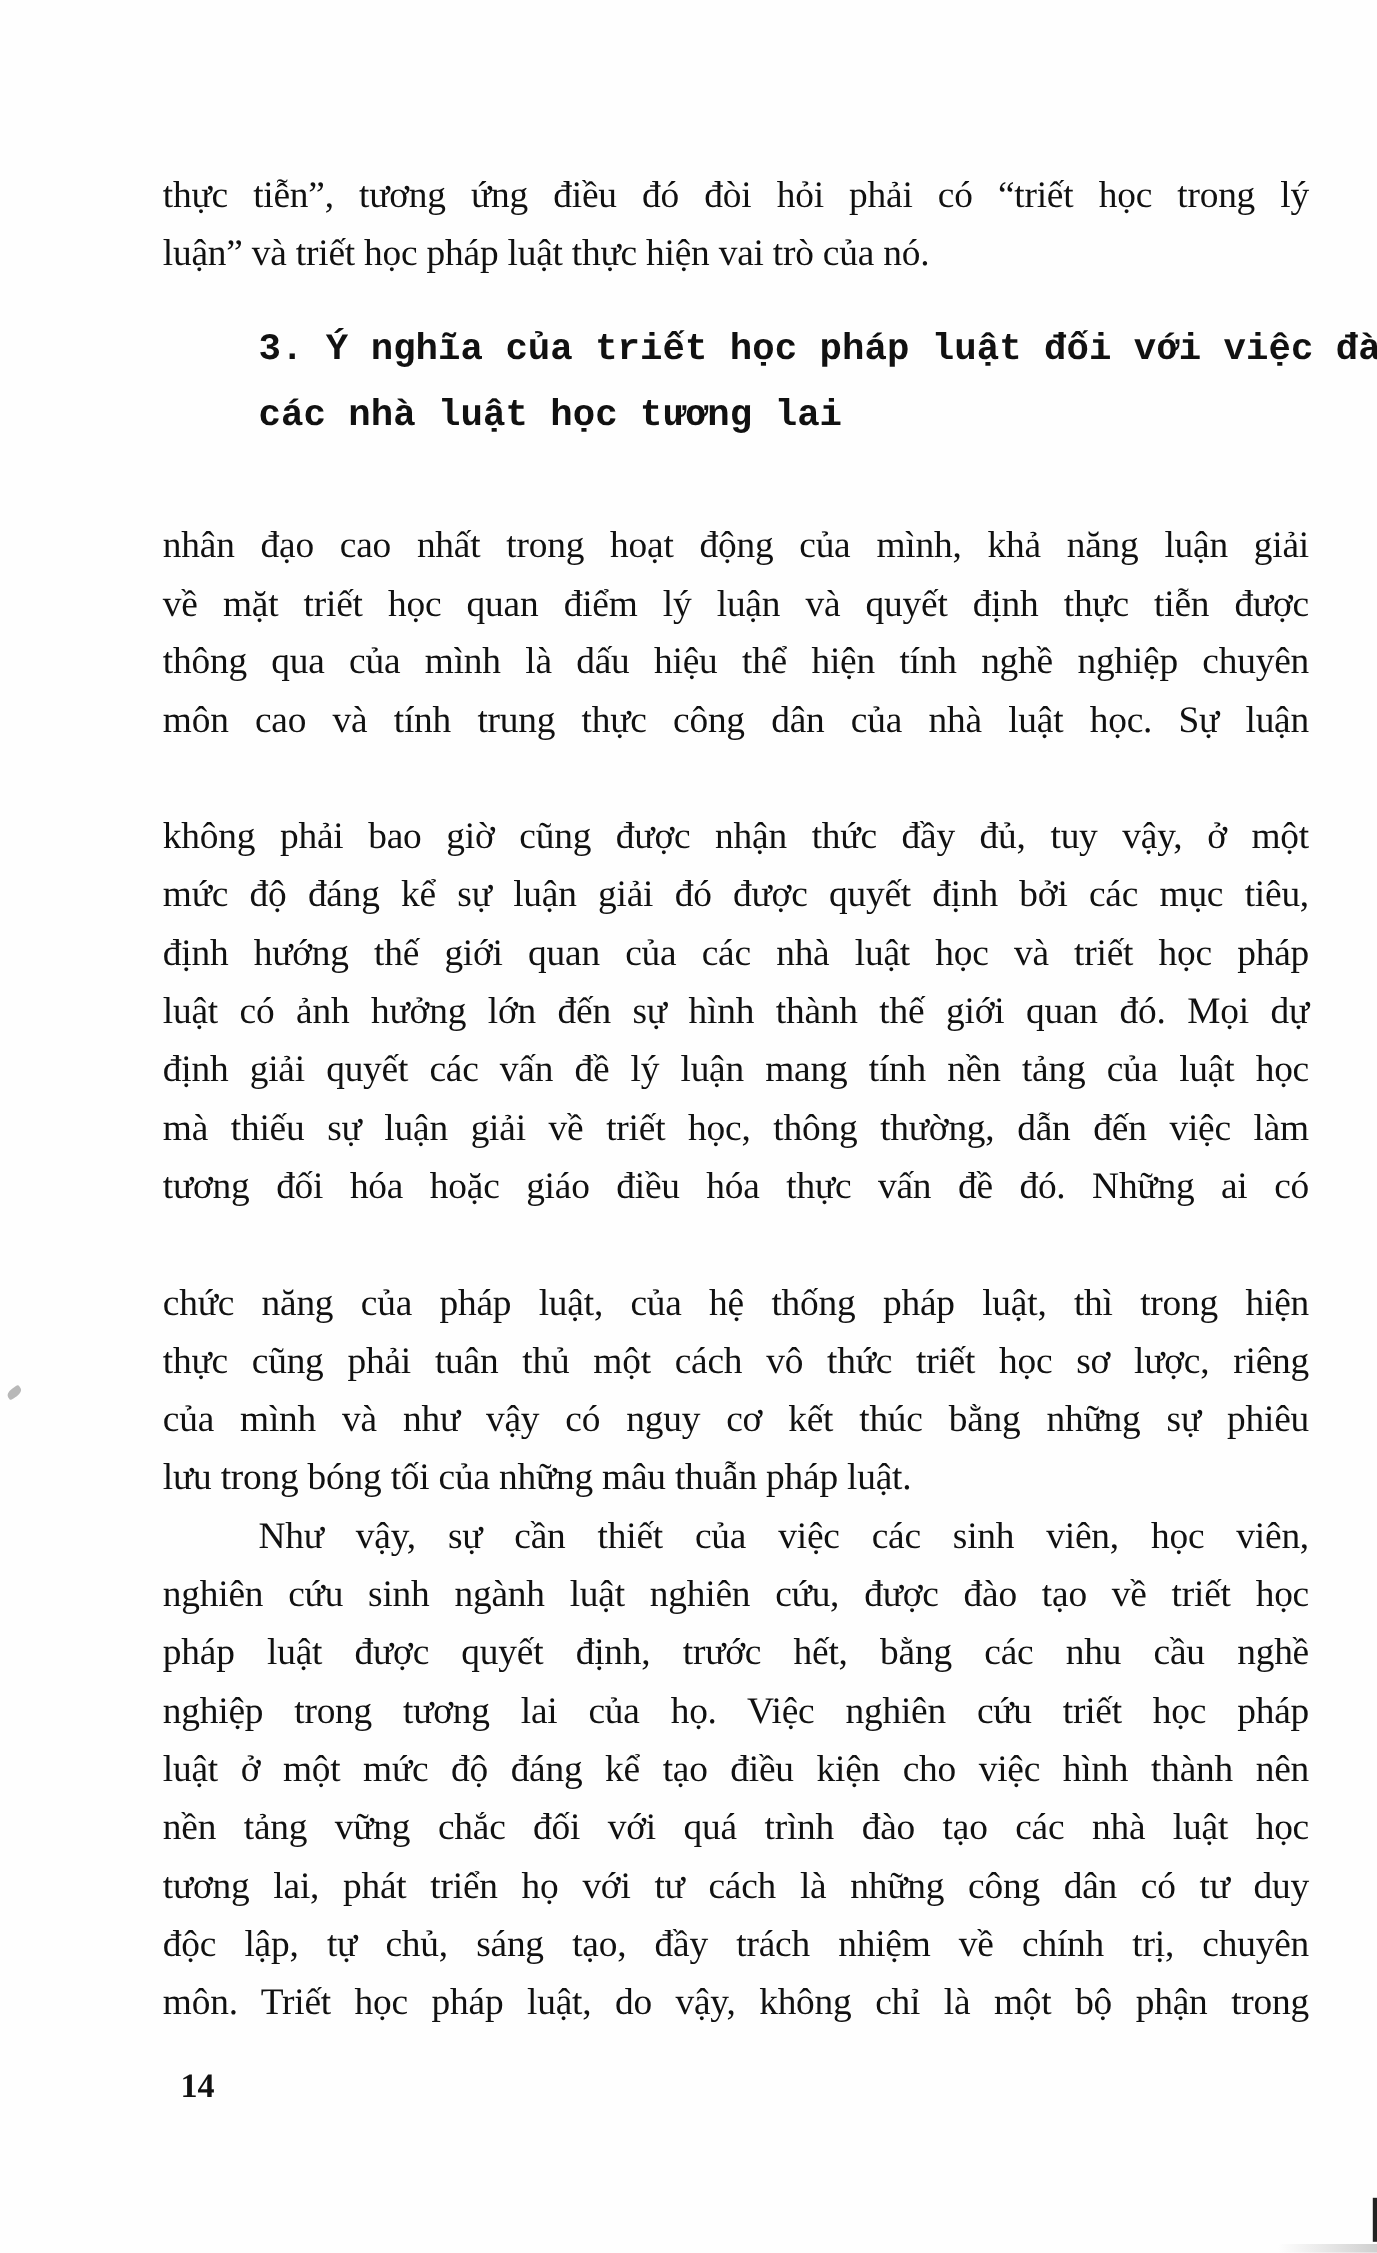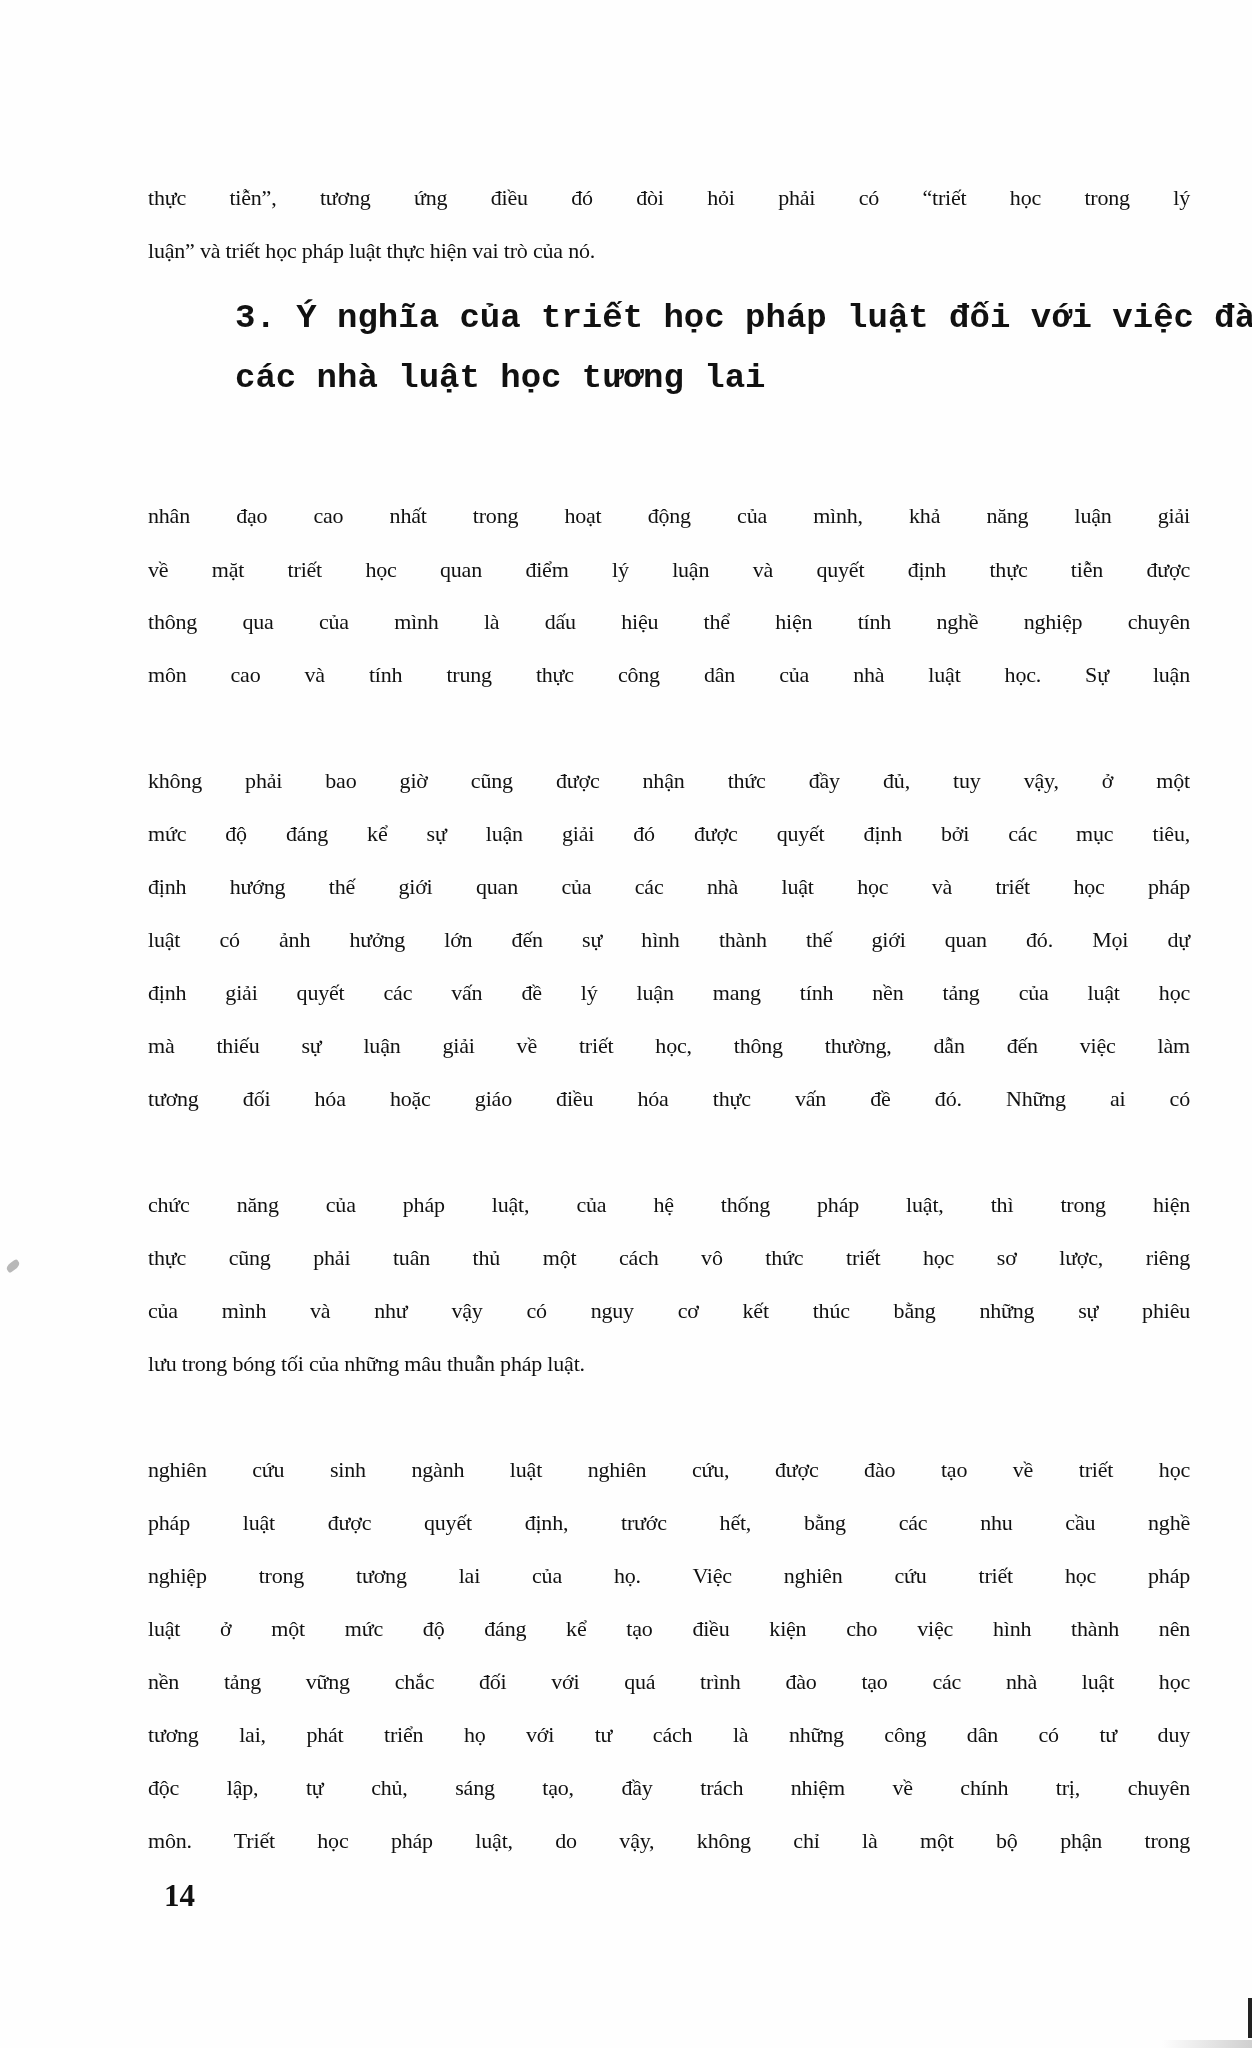--- a/index.html
+++ b/index.html
@@ -19,28 +19,27 @@
     .page {
       position: absolute;
       left: 0; top: 0;
       width: 1252px;
       height: 2048px;
     }
     .line {
       position: absolute;
       left: 148px;
       width: 1042px;
-      font-size: 22px;
+      font-size: 34px;
       line-height: 40px;
       height: 40px;
       white-space: nowrap;
       text-align: justify;
       text-align-last: justify;
       letter-spacing: -0.2px;
-      margin-top: 20px;
     }
     .line.last {
       text-align-last: left;
     }
     .line.indent {
       left: 235px;
       width: 955px;
     }
     .heading {
       position: absolute;
@@ -115,20 +114,21 @@
   <div class="line" style="top:847px">định hướng thế giới quan của các nhà luật học và triết học pháp</div>
   <div class="line" style="top:900px">luật có ảnh hưởng lớn đến sự hình thành thế giới quan đó. Mọi dự</div>
   <div class="line" style="top:953px">định giải quyết các vấn đề lý luận mang tính nền tảng của luật học</div>
   <div class="line" style="top:1006px">mà thiếu sự luận giải về triết học, thông thường, dẫn đến việc làm</div>
   <div class="line" style="top:1059px">tương đối hóa hoặc giáo điều hóa thực vấn đề đó. Những ai có</div>
   <div class="line" style="top:1165px">chức năng của pháp luật, của hệ thống pháp luật, thì trong hiện</div>
   <div class="line" style="top:1218px">thực cũng phải tuân thủ một cách vô thức triết học sơ lược, riêng</div>
   <div class="line" style="top:1271px">của mình và như vậy có nguy cơ kết thúc bằng những sự phiêu</div>
   <div class="line last" style="top:1324px">lưu trong bóng tối của những mâu thuẫn pháp luật.</div>
 
+  <div class="line indent" style="top:1377px">Như vậy, sự cần thiết của việc các sinh viên, học viên,</div>
   <div class="line" style="top:1430px">nghiên cứu sinh ngành luật nghiên cứu, được đào tạo về triết học</div>
   <div class="line" style="top:1483px">pháp luật được quyết định, trước hết, bằng các nhu cầu nghề</div>
   <div class="line" style="top:1536px">nghiệp trong tương lai của họ. Việc nghiên cứu triết học pháp</div>
   <div class="line" style="top:1589px">luật ở một mức độ đáng kể tạo điều kiện cho việc hình thành nên</div>
   <div class="line" style="top:1642px">nền tảng vững chắc đối với quá trình đào tạo các nhà luật học</div>
   <div class="line" style="top:1695px">tương lai, phát triển họ với tư cách là những công dân có tư duy</div>
   <div class="line" style="top:1748px">độc lập, tự chủ, sáng tạo, đầy trách nhiệm về chính trị, chuyên</div>
   <div class="line" style="top:1801px">môn. Triết học pháp luật, do vậy, không chỉ là một bộ phận trong</div>
 
   <div class="page-number">14</div>

